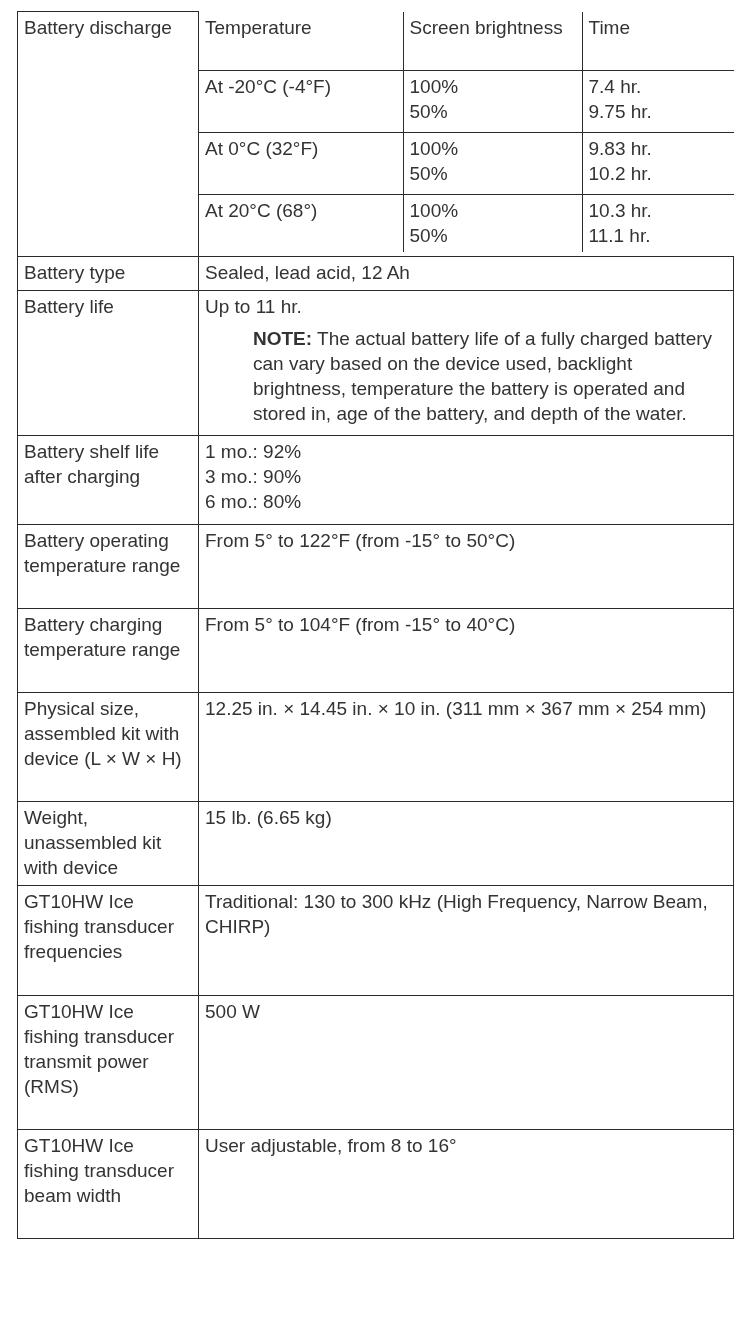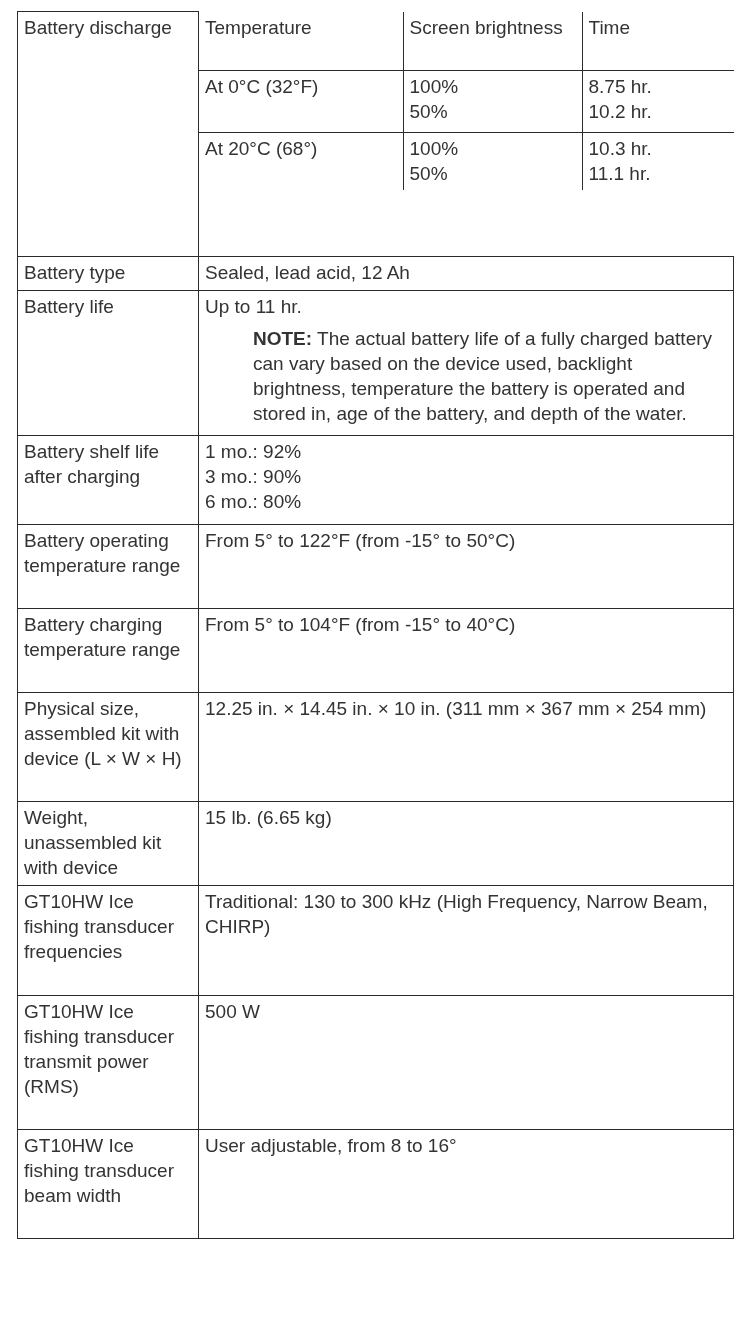--- a/index.html
+++ b/index.html
@@ -32,27 +32,38 @@
               <col style="width:179px">
               <col style="width:152px">
             </colgroup>
         <tbody>
               <tr style="height:59px;">
           <td style="border-top:none;border-left:none;">Temperature</td>
           <td style="border-top:none;">Screen brightness</td>
           <td style="border-top:none;border-right:none;">Time</td>
         </tr>
         <tr style="height:62px;">
+          <td style="border-left:none;">At -20°C (-4°F)</td>
+          <td>
+                  <span class="line">100%</span>
+                  <span class="line">50%</span>
+                </td>
+          <td style="border-right:none;">
+                  <span class="line">7.4 hr.</span>
+                  <span class="line">9.75 hr.</span>
+                </td>
+        </tr>
+        <tr style="height:62px;">
           <td style="border-left:none;">At 0°C (32°F)</td>
           <td>
                   <span class="line">100%</span>
                   <span class="line">50%</span>
                 </td>
           <td style="border-right:none;">
-                  <span class="line">8.75 hr.</span>
+                  <span class="line">9.83 hr.</span>
                   <span class="line">10.2 hr.</span>
                 </td>
         </tr>
         <tr style="height:44px;">
           <td style="border-left:none;border-bottom:none;">At 20°C (68°)</td>
           <td style="border-bottom:none;">
                   <span class="line">100%</span>
                   <span class="line">50%</span>
                 </td>
           <td style="border-right:none;border-bottom:none;">

